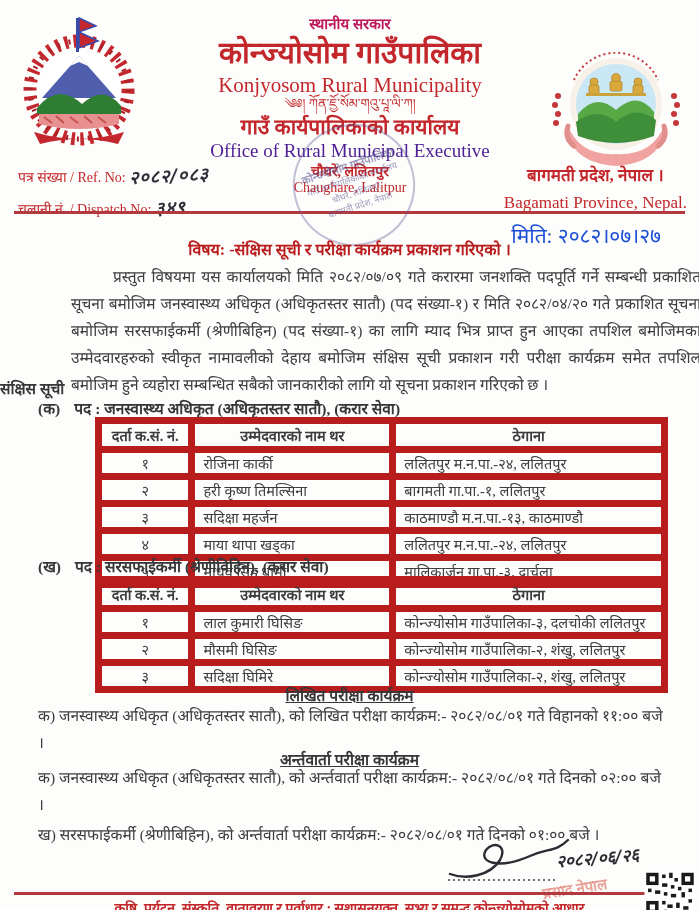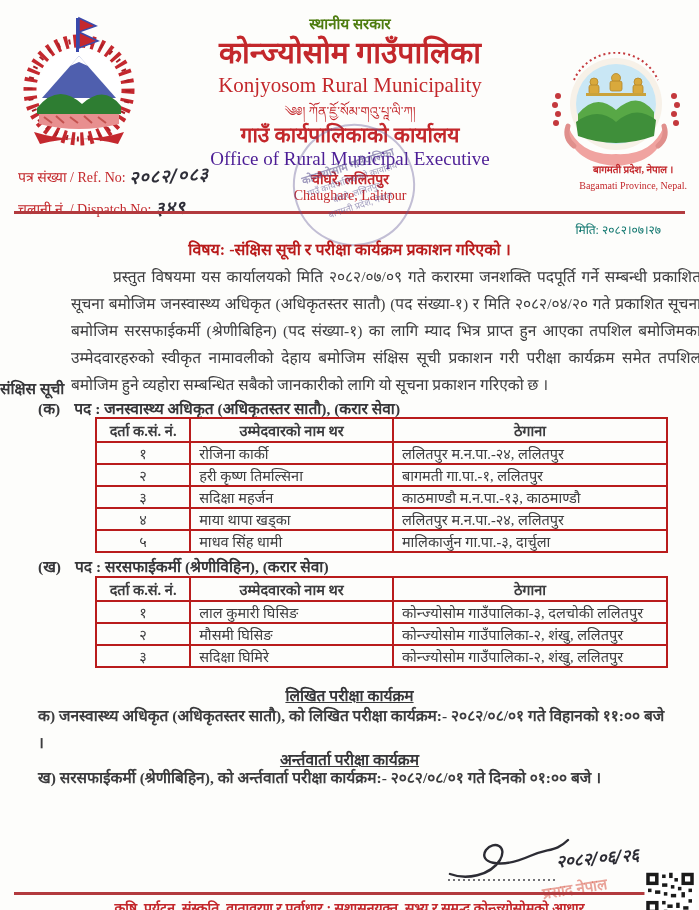--- a/index.html
+++ b/index.html
@@ -1,39 +1,39 @@
 <!DOCTYPE html>
 <html><head>
 <meta charset="utf-8">
 <style>
   html,body{margin:0;padding:0;background:#e8e8e8;}
   .page{position:relative;width:699px;height:910px;margin:0 auto;background:#fdfdfb;
         font-family:"Liberation Serif", serif;color:#3a3a3c;overflow:hidden;}
 
   
   .header-center{position:absolute;left:125px;top:12px;width:450px;text-align:center;line-height:1.15;}
-  .h-local{font-size:15px;font-weight:bold;color:#4d7c0f;margin-top:4px;}
+  .h-local{font-size:15px;font-weight:bold;color:#be185d;margin-top:4px;}
   .h-muni-np{font-size:30px;font-weight:bold;color:#c3272b;margin-top:3px;}
   .h-muni-en{font-size:21px;color:#c3272b;margin-top:2px;}
-  .h-tibetan{font-size:13px;color:#c3272b;margin-top:8px;}
+  .h-tibetan{font-size:13px;color:#c3272b;margin-top:0;}
   .h-office-np{font-size:21px;font-weight:bold;color:#c3272b;margin-top:3px;}
   .h-office-en{font-size:19px;color:#4c1d95;margin-top:1px;}
   .h-place-np{font-size:14px;font-weight:bold;color:#c3272b;margin-top:2px;}
   .h-place-en{font-size:14px;color:#c3272b;}
 
   .emblem-left{position:absolute;left:16px;top:10px;}
   .logo-right{position:absolute;left:546px;top:52px;}
 
   .refblock{position:absolute;left:18px;top:160px;font-size:14px;color:#c3272b;line-height:1.75;white-space:nowrap;}
   .hand{font-family:"DejaVu Sans", sans-serif;color:#2e2e38;font-size:18px;font-style:italic;
         letter-spacing:1px;display:inline-block;transform:rotate(-3deg);font-weight:bold;}
-  .provblock{position:absolute;right:12px;top:162px;text-align:center;font-size:10px;color:#c3272b;line-height:1.6;}
+  .provblock{position:absolute;right:12px;top:162px;text-align:center;font-size:17px;color:#c3272b;line-height:1.6;}
   .provblock .np{font-weight:bold;}
   .rule1{position:absolute;left:14px;top:211px;width:671px;height:3px;background:#b23a3e;}
-  .date-line{position:absolute;right:38px;top:221px;font-size:12px;color:#0f766e;}
+  .date-line{position:absolute;right:38px;top:221px;font-size:21px;color:#1d4ed8;}
 
   
   .stamp{position:absolute;left:293px;top:124px;width:118px;height:118px;border-radius:50%;
          border:2px solid rgba(96,86,150,.38);transform:rotate(-18deg);
          display:flex;flex-direction:column;justify-content:center;align-items:center;
          color:rgba(84,74,140,.55);font-size:9px;line-height:1.5;text-align:center;pointer-events:none;}
   .stamp .big{font-size:11px;font-weight:bold;}
 
   .subject{position:absolute;left:0;top:238px;width:100%;text-align:center;
            font-size:16px;font-weight:600;color:#b91c1c;}
@@ -42,32 +42,32 @@
 
   .shortlist-head{position:absolute;left:0;top:377px;width:100%;
                   font-size:15.5px;font-weight:bold;color:#37373a;}
   .sec-line{position:absolute;left:38px;font-size:15.5px;font-weight:600;color:#37373a;}
   .sec-a-line{top:397px;} .sec-b-line{top:555px;}
   .sec-line .lbl{margin-right:14px;}
 
   table.cand{position:absolute;left:95px;width:573px;border-collapse:collapse;
              font-size:14.5px;color:#3c3c3e;table-layout:fixed;}
   .tbl-a{top:417px;} .tbl-b{top:576px;}
-  table.cand th, table.cand td{border:2px solid #b91c1c;padding:0 8px;height:20px;overflow:hidden;white-space:nowrap;}
+  table.cand th, table.cand td{border:7px solid #b91c1c;padding:0 8px;height:20px;overflow:hidden;white-space:nowrap;}
   table.cand th{font-weight:600;text-align:center;height:22px;}
   .tbl-b td{height:22px;}
   table.cand td:first-child{text-align:center;}
   col.c1{width:16.5%;} col.c2{width:35.5%;} col.c3{width:48%;}
 
   .exam-head{position:absolute;left:0;width:100%;text-align:center;font-size:15.5px;
              font-weight:bold;text-decoration:underline;color:#37373a;}
   .written-head{top:684px;} .interview-head{top:748px;}
   .exam-items{position:absolute;left:38px;width:628px;font-size:15.5px;line-height:27px;color:#3c3c3e;}
   .written-items{top:702px;} .interview-items{top:764px;}
-  .exam-item{margin-bottom:3px;font-weight:700;}
+  .exam-item{margin-bottom:3px;font-weight:400;}
 
   .signature{position:absolute;left:446px;top:834px;}
   .sig-date{position:absolute;left:556px;top:846px;font-family:"DejaVu Sans", sans-serif;
             font-size:17px;font-style:italic;font-weight:bold;color:#2c2c34;transform:rotate(-5deg);white-space:nowrap;}
   .sig-label{position:absolute;left:452px;top:875px;width:176px;text-align:center;
              font-size:15.5px;color:#3c3c3e;}
   .watermark{position:absolute;left:542px;top:878px;font-size:15px;font-weight:bold;
              color:rgba(214,72,54,.5);transform:rotate(-9deg);white-space:nowrap;}
 
   .rule2{position:absolute;left:14px;top:892px;width:671px;height:2.5px;background:#b23a3e;}
@@ -253,20 +253,21 @@
       </tbody>
     </table>
 
   <div class="exam-head written-head">लिखित परीक्षा कार्यक्रम</div>
   <div class="exam-items written-items">
       <div class="exam-item">क) जनस्वास्थ्य अधिकृत (अधिकृतस्तर सातौ), को लिखित परीक्षा कार्यक्रम:- २०८२/०८/०१ गते विहानको ११:०० बजे ।</div>
     </div>
 
   <div class="exam-head interview-head">अर्न्तवार्ता परीक्षा कार्यक्रम</div>
   <div class="exam-items interview-items">
+      <div class="exam-item">क) जनस्वास्थ्य अधिकृत (अधिकृतस्तर सातौ), को अर्न्तवार्ता परीक्षा कार्यक्रम:- २०८२/०८/०१ गते दिनको ०२:०० बजे ।</div>
       <div class="exam-item">ख) सरसफाईकर्मी (श्रेणीबिहिन), को अर्न्तवार्ता परीक्षा कार्यक्रम:- २०८२/०८/०१  गते दिनको ०१:०० बजे ।</div>
     </div>
 
   <div class="signature">
     <svg width="130" height="52" viewBox="0 0 130 52">
       <path d="M4,40 C20,46 44,42 54,26 C62,12 48,6 40,16 C32,28 52,36 84,22 C102,14 110,18 122,6" fill="none" stroke="#2c2c34" stroke-width="2.4" stroke-linecap="round"></path>
       <line x1="2" y1="46" x2="112" y2="46" stroke="#46464c" stroke-width="1.6" stroke-dasharray="2 3"></line>
     </svg>
   </div>
   <div class="sig-date">२०८२/०६/२६</div>

